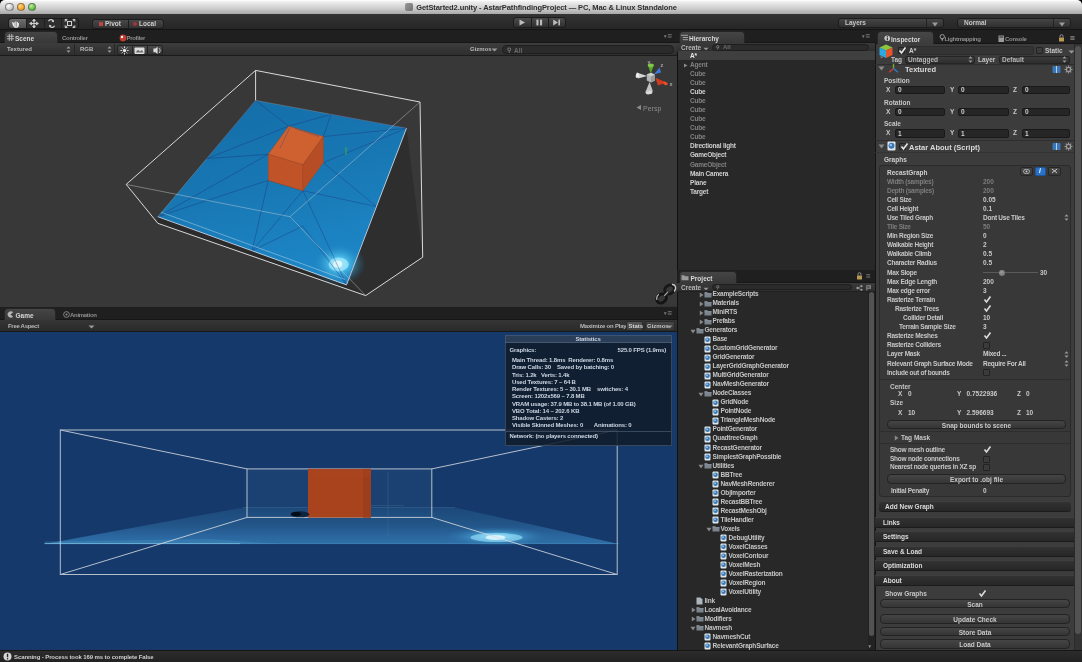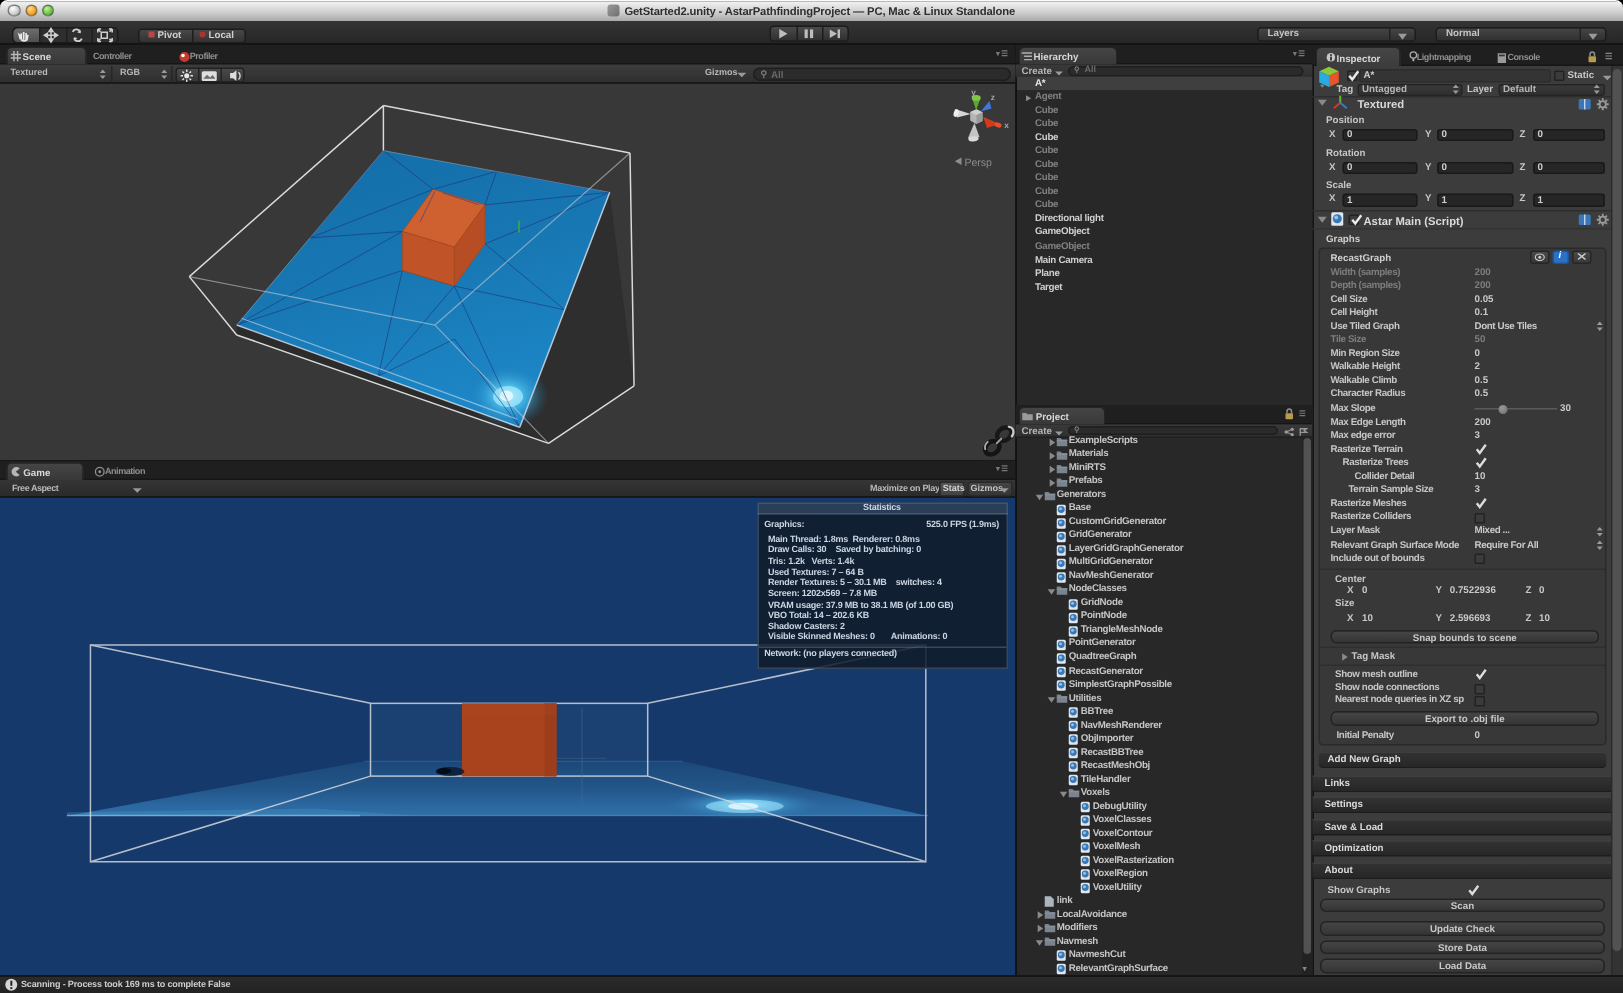--- a/index.html
+++ b/index.html
@@ -719,21 +719,21 @@
   </svg>
 <svg style="left:887px;top:141px;" width="9" height="10" viewBox="0 0 9 10">
     <rect x="0.5" y="0.5" width="8" height="9" rx="1" fill="#dfe6ec"></rect>
     <circle cx="4.5" cy="4.8" r="3" fill="#3a77b5"></circle>
     <circle cx="3.8" cy="4" r="1.3" fill="#9cc9ef" opacity="0.9"></circle>
   </svg>
 <div class="chk" style="left:899px;top:142.5px;width:7px;height:7px;"></div>
 <svg style="left:899.5px;top:141.5px;" width="9" height="9" viewBox="0 0 9 9">
     <path d="M1.5 4.5 L3.5 7 L7.5 1.5" fill="none" stroke="#e8e8e8" stroke-width="1.6"></path>
   </svg>
-<div class="t" style="left:909px;top:142.5px;font-size:7.5px;color:#dadada;">Astar Main (Script)</div>
+<div class="t" style="left:909px;top:142.5px;font-size:7.5px;color:#dadada;">Astar About (Script)</div>
 <svg style="left:1052px;top:142px;" width="9" height="9" viewBox="0 0 9 9">
     <rect x="0.5" y="1" width="8" height="7" rx="1" fill="#3a76b8"></rect>
     <path d="M4.5 1 L4.5 8" stroke="#d9e6f2" stroke-width="0.8"></path>
   </svg>
 <svg style="left:1064px;top:142px;" width="9" height="9" viewBox="0 0 9 9">
     <circle cx="4.5" cy="4.5" r="2.1" fill="none" stroke="#999" stroke-width="1.3"></circle>
     <g stroke="#999" stroke-width="1.2">
       <path d="M4.5 0.5 L4.5 2 M4.5 7 L4.5 8.5 M0.5 4.5 L2 4.5 M7 4.5 L8.5 4.5 M1.7 1.7 L2.7 2.7 M6.3 6.3 L7.3 7.3 M1.7 7.3 L2.7 6.3 M6.3 2.7 L7.3 1.7"></path>
     </g>
   </svg>

